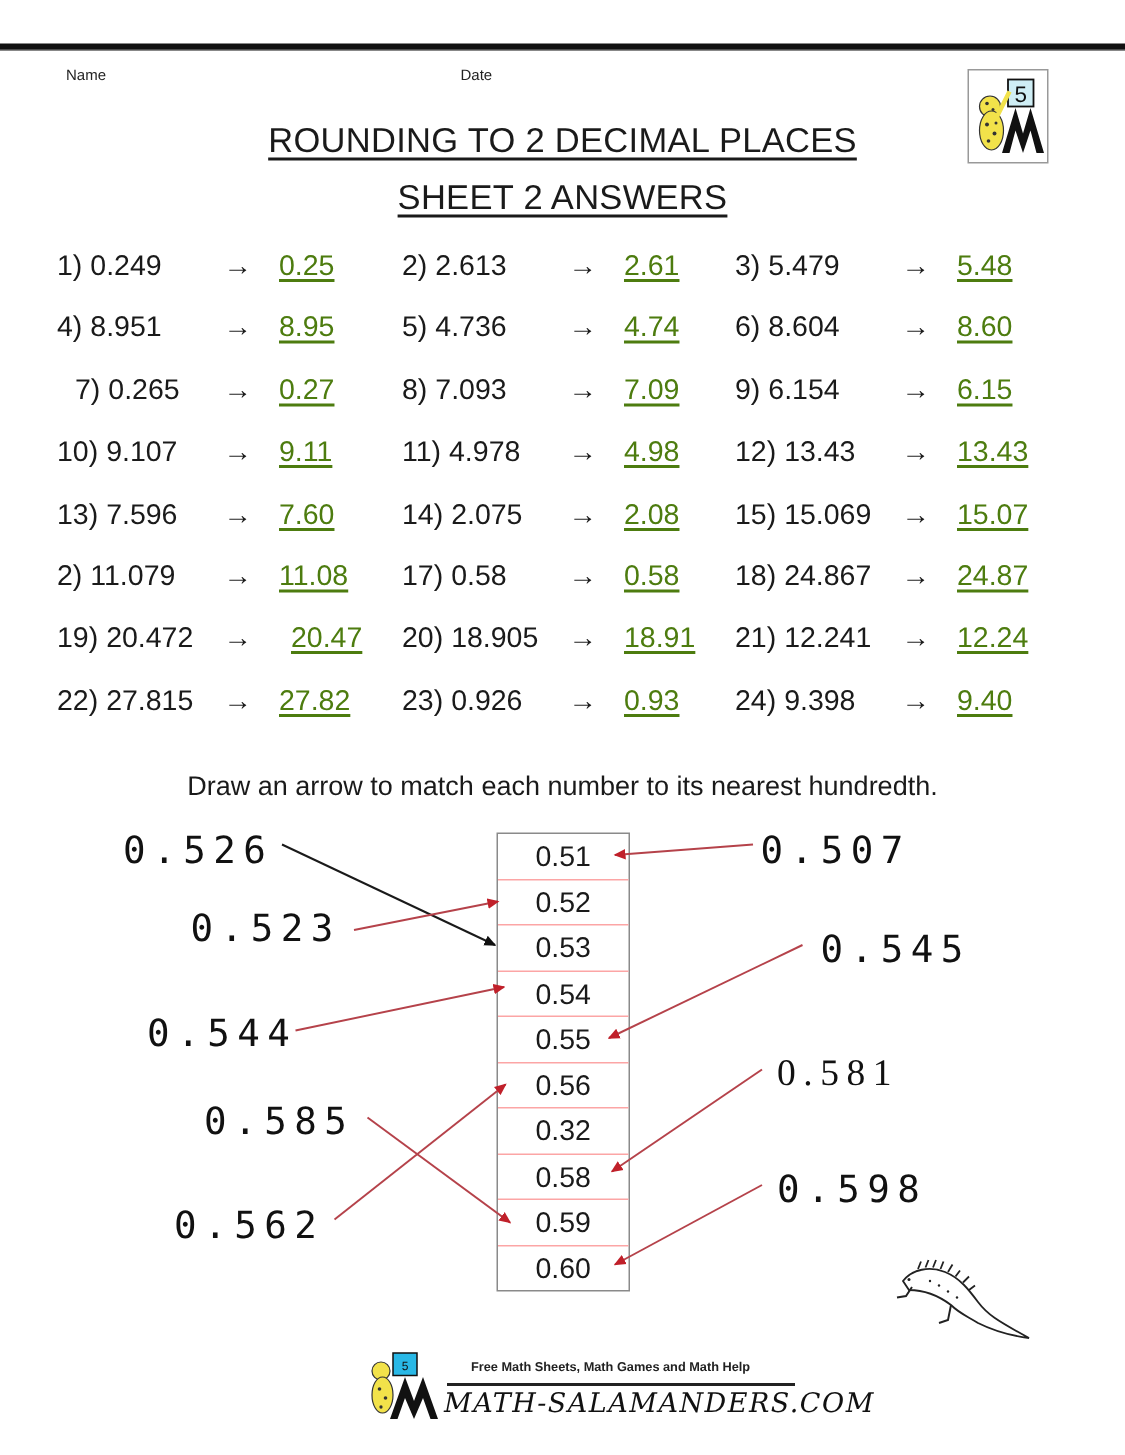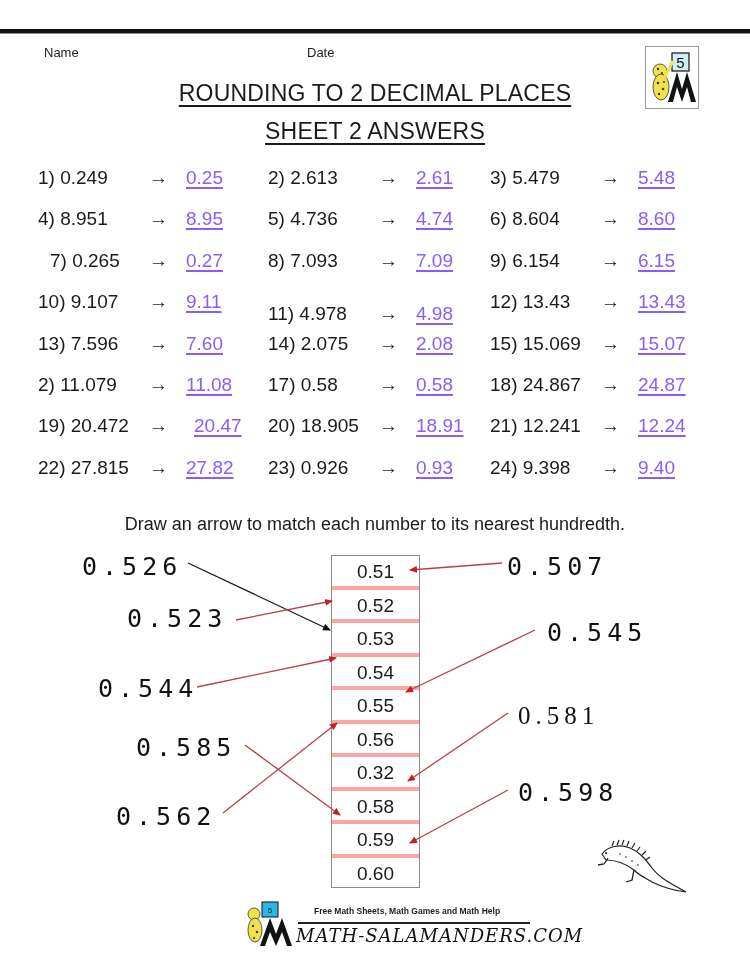--- a/index.html
+++ b/index.html
@@ -1,31 +1,31 @@
 <!DOCTYPE html>
 <html><head>
   <meta charset="utf-8">
   <style>
     html, body { margin: 0; padding: 0; background: #ffffff; }
     body { width: 750px; height: 970px; position: relative; overflow: hidden;
            font-family: "Liberation Sans", "DejaVu Sans", sans-serif; color: #1a1a1a; }
     .top-rule { position: absolute; left: 0; top: 29px; width: 750px; height: 4px; background: #111; box-shadow: 0 1px 0 #888; }
-    .field-label { position: absolute; top: 45px; font-size: 13px; color: #222; }
+    .field-label { position: absolute; top: 45px; font-size: 10px; color: #222; }
     .logo-box { position: absolute; left: 645px; top: 46px; width: 52px; height: 61px; border: 1px solid #999; background: #fff; }
     .title { position: absolute; left: 0; width: 750px; text-align: center; font-size: 23px; text-decoration: underline; text-underline-offset: 4px; color: #1a1a1a; letter-spacing: 0.2px; }
     .problems { position: absolute; left: 38px; top: 163px; width: 690px; }
     .prow { position: absolute; left: 0; height: 30px; width: 690px; }
     .pcell { position: absolute; top: 0; height: 30px; font-size: 19px; line-height: 30px; }
     .q { color: #1a1a1a; white-space: nowrap; }
     .arr { color: #1a1a1a; font-size: 19px; }
-    .ans { color: #8b5cf6; text-decoration: underline; text-underline-offset: 3px; text-decoration-thickness: 1.5px; }
+    .ans { color: #4d7c0f; text-decoration: underline; text-underline-offset: 3px; text-decoration-thickness: 1.5px; }
     .instruction { position: absolute; left: 0; width: 750px; top: 514px; text-align: center; font-size: 18px; color: #1a1a1a; }
     .seg { position: absolute; font-family: "DejaVu Sans Mono", "Liberation Mono", monospace; font-size: 25px; letter-spacing: 5px; color: #111; font-weight: normal; }
     .hbox { position: absolute; left: 331px; top: 555px; width: 87px; border: 1px solid #8a8a8a; }
-    .hcell { height: 29.5px; border-bottom: 4px solid #fca5a5; text-align: center; font-size: 19px; line-height: 31px; color: #1a1a1a; }
+    .hcell { height: 29.5px; border-bottom: 1px solid #fca5a5; text-align: center; font-size: 19px; line-height: 31px; color: #1a1a1a; }
     .hcell:last-child { border-bottom: none; }
     svg.lines { position: absolute; left: 0; top: 0; pointer-events: none; }
     .footer-tag { position: absolute; left: 314px; top: 906px; font-size: 8.5px; font-weight: bold; color: #222; }
     .footer-rule { position: absolute; left: 298px; top: 922px; width: 232px; height: 2px; background: #222; }
     .footer-site { position: absolute; left: 296px; top: 925px; font-family: "DejaVu Serif", serif; font-size: 18px; letter-spacing: 1px; color: #111; font-style: italic; }
   </style>
 </head>
 <body>
 
 <div class="top-rule"></div>
@@ -97,21 +97,21 @@
     <div class="prow" style="top: 82.8px; left: 452px; width: 220px;">
       <span class="pcell q" style="left:0"><span>9)</span> <span>6.154</span></span>
       <span class="pcell arr" style="left:111px">→</span>
       <span class="pcell ans" style="left:148px">6.15</span>
     </div>
     <div class="prow" style="top: 124.2px; left: 0px; width: 220px;">
       <span class="pcell q" style="left:0"><span>10)</span> <span>9.107</span></span>
       <span class="pcell arr" style="left:111px">→</span>
       <span class="pcell ans" style="left:148px">9.11</span>
     </div>
-    <div class="prow" style="top: 124.2px; left: 230px; width: 220px; margin-top: 12px;">
+    <div class="prow" style="top: 124.2px; left: 230px; width: 220px;">
       <span class="pcell q" style="left:0"><span>11)</span> <span>4.978</span></span>
       <span class="pcell arr" style="left:111px">→</span>
       <span class="pcell ans" style="left:148px">4.98</span>
     </div>
     <div class="prow" style="top: 124.2px; left: 452px; width: 220px;">
       <span class="pcell q" style="left:0"><span>12)</span> <span>13.43</span></span>
       <span class="pcell arr" style="left:111px">→</span>
       <span class="pcell ans" style="left:148px">13.43</span>
     </div>
     <div class="prow" style="top: 165.6px; left: 0px; width: 220px;">

